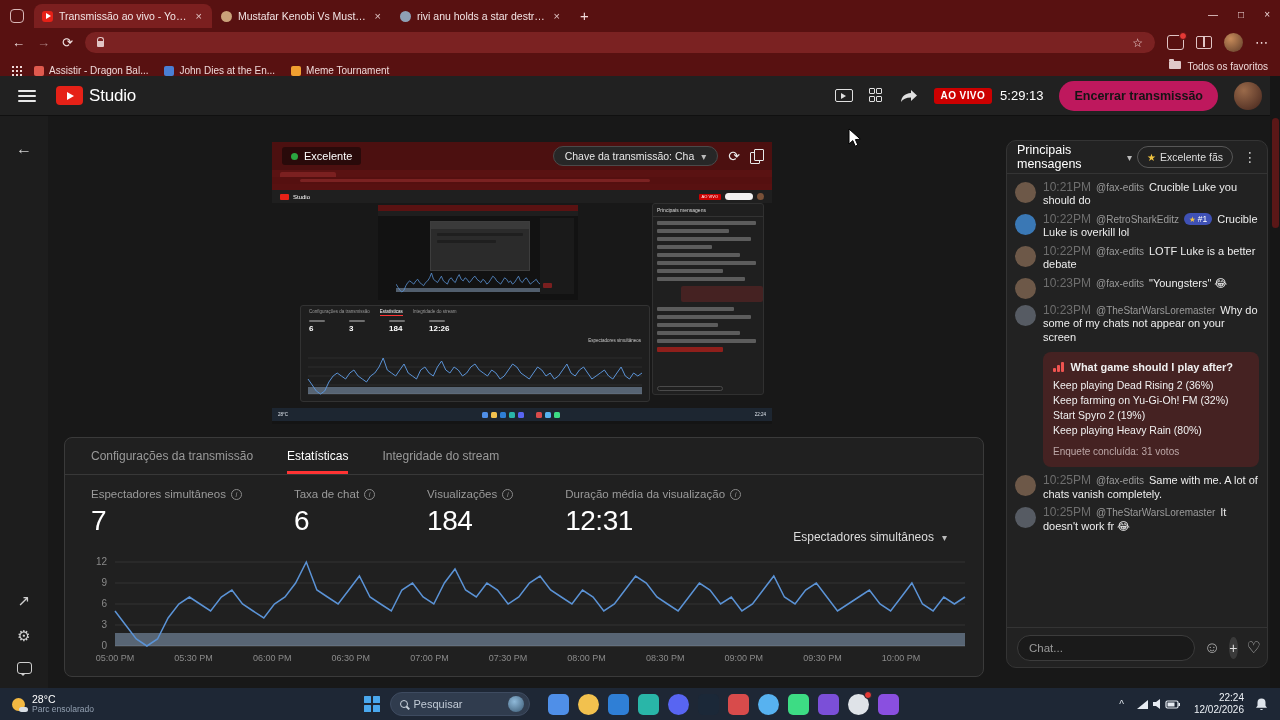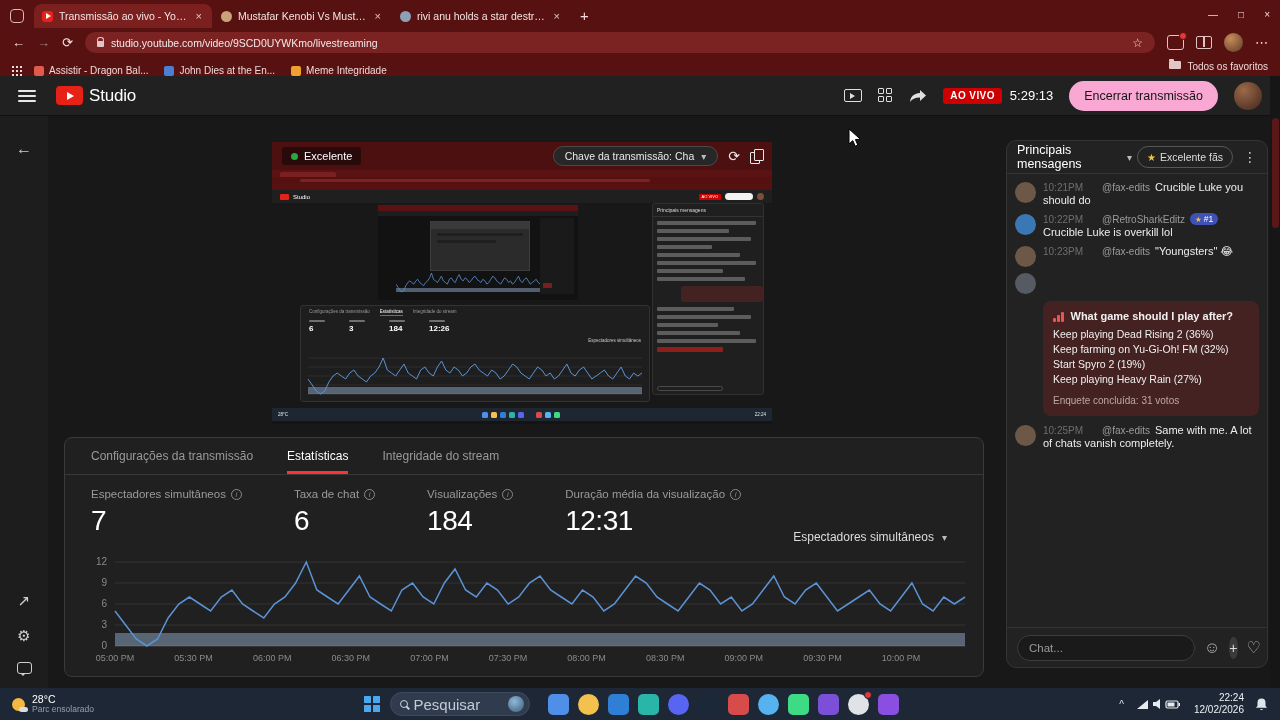--- a/index.html
+++ b/index.html
@@ -66,21 +66,21 @@
   .logo-box::after{content:"";border-left:7px solid #fff;border-top:4.5px solid transparent;border-bottom:4.5px solid transparent;margin-left:2px}
   .brand{color:#fff;font-size:17px;font-weight:500;letter-spacing:-0.2px}
   .hdr-right{margin-left:auto;display:flex;align-items:center;gap:16px}
   .cam{width:18px;height:13px;border:1.5px solid #e0e0e0;border-radius:2px;position:relative}
   .cam::after{content:"";position:absolute;left:5px;top:2.5px;border-left:5px solid #e0e0e0;border-top:3px solid transparent;border-bottom:3px solid transparent}
   .grid4{width:15px;height:15px;display:grid;grid-template-columns:6px 6px;grid-template-rows:6px 6px;gap:1.5px}
   .grid4 span{border:1.2px solid #e0e0e0;border-radius:1px}
   .live-group{display:flex;align-items:center;gap:8px}
   .live-badge{background:#c00;color:#fff;font-size:10px;font-weight:700;padding:2.5px 7px;border-radius:3px;letter-spacing:.4px}
   .live-timer{color:#fff;font-size:13px}
-  .end-btn{background:#f9a8d4;color:#141414;font-size:12.5px;font-weight:400;height:30px;padding:0 15px;border-radius:16px;display:flex;align-items:center}
+  .end-btn{background:#be185d;color:#141414;font-size:12.5px;font-weight:700;height:30px;padding:0 15px;border-radius:16px;display:flex;align-items:center}
   .avatar-28{width:28px;height:28px;border-radius:50%;background:radial-gradient(circle at 35% 30%,#9a6a4a,#43241c)}
 
   
   .side{position:absolute;left:0;top:116px;width:48px;height:572px;background:#1d1d1d;color:#cfcfcf}
   .side .back{position:absolute;left:16px;top:24px;font-size:16px}
   .side-bottom{position:absolute;left:0;bottom:14px;width:48px;display:flex;flex-direction:column;align-items:center;gap:17px;font-size:15px}
   .bubble{width:15px;height:12px;border:1.5px solid #cfcfcf;border-radius:3px;position:relative}
   .bubble::after{content:"";position:absolute;left:2px;bottom:-6px;border:3px solid transparent;border-top-color:#cfcfcf}
 
   
@@ -163,21 +163,21 @@
   .chat-title{color:#fff;font-size:12.5px;font-weight:500}
   .caret{color:#bbb;font-size:10px}
   .fans-pill{margin-left:auto;display:flex;align-items:center;gap:4px;border:1px solid #575757;border-radius:12px;
     height:22px;padding:0 9px;color:#ddd;font-size:10.5px;white-space:nowrap}
   .fan-star{color:#f0c440;font-size:10px}
   .kebab{color:#ccc;font-size:14px;margin-left:5px}
   .chat-list{flex:1;overflow:hidden;padding:4px 8px 0}
   .cmsg{display:flex;gap:7px;padding:2.5px 0;font-size:11px;line-height:13.5px}
   .cavatar{width:21px;height:21px;border-radius:50%;flex:none;margin-top:1px}
   .cbody{color:#ededed;min-width:0}
-  .ctime{color:#6e6e6e;margin-right:19px;font-size:10px}
+  .ctime{color:#6e6e6e;margin-right:5px;font-size:12px}
   .cuser{color:#9b9b9b;margin-right:5px;font-size:10px}
   .cbadge{display:inline-flex;align-items:center;gap:2px;background:#3f51b5;color:#fff;border-radius:8px;
     padding:0 5px;font-size:8.5px;height:12px;vertical-align:1px;margin-right:5px}
   .cbadge .fan-star{font-size:7.5px}
   .poll{background:#452222;border-radius:8px;padding:8px 10px;margin:5px 0 5px 28px;color:#f0f0f0;
     font-size:10.5px;line-height:15px}
   .poll-q{font-weight:700;font-size:11px;display:flex;gap:7px;align-items:center;margin-bottom:3px}
   .poll-ic{display:inline-flex;align-items:flex-end;gap:1.5px;height:10px}
   .poll-ic span{width:2.5px;background:#ef5350;border-radius:1px}
   .poll-footer{color:#bda8a8;margin-top:6px;font-size:10px}
@@ -202,21 +202,21 @@
   .sun::after{content:"";position:absolute;right:-3px;bottom:-1px;width:9px;height:5px;background:#d9dee5;border-radius:3px}
   .wtext .t1{color:#fff;font-size:10.5px;line-height:11px}
   .wtext .t2{color:#93a0b1;font-size:8.5px;line-height:9px}
   .tb-center{position:absolute;left:364px;top:0;height:32px;display:flex;align-items:center;gap:10px}
   .winlogo{display:grid;grid-template-columns:7px 7px;grid-template-rows:7px 7px;gap:1.5px}
   .winlogo span{background:#4aa8ee;border-radius:0.5px}
   .search-pill{width:140px;height:24px;border-radius:12px;background:#303c4e;border:1px solid #3e4b60;
     display:flex;align-items:center;gap:6px;padding:0 5px 0 9px}
   .mag{width:8px;height:8px;border:1.5px solid #c8d0da;border-radius:50%;position:relative;flex:none}
   .mag::after{content:"";position:absolute;width:4px;height:1.5px;background:#c8d0da;transform:rotate(45deg);right:-3px;bottom:-1px}
-  .search-input{flex:1;min-width:0;color:#dbe2ea;font-size:15px}
+  .search-input{flex:1;min-width:0;color:#dbe2ea;font-size:11px}
   .search-input::placeholder{color:#c2cbd6}
   .search-img{width:16px;height:16px;border-radius:50%;background:radial-gradient(circle at 40% 35%,#8fb9d9,#3b5a74);flex:none}
   .tb-apps{display:flex;gap:9px;margin-left:8px}
   .tb-app{width:21px;height:21px;border-radius:5px;position:relative}
   .tb-badge{position:absolute;right:-3px;top:-3px;width:8px;height:8px;border-radius:50%;background:#e53935;border:1.5px solid #1e2735}
   .tray{margin-left:auto;display:flex;align-items:center;gap:11px;color:#dfe5ec}
   .tray .chev{font-size:10px}
   .clock{text-align:right;font-size:10px;line-height:12px;color:#eef2f7}
 </style>
 </head>
@@ -250,21 +250,20 @@
       <span>×</span>
     </div>
   </div>
 
   <div class="addr-bar">
     <span class="nav-ic">←</span>
     <span class="nav-ic dim">→</span>
     <span class="nav-ic">⟳</span>
     <div class="url-pill">
       <span class="lock"></span>
-      <input class="url-input" value="studio.youtube.com/video/9SCD0UYWKmo/livestreaming" style="">
       <span class="pill-star">☆</span>
     </div>
     <span class="addr-ic">
         <span class="red-dot"></span>
       </span>
     <span class="split-ic"></span>
     <span class="edge-avatar"></span>
     <span class="meatballs">⋯</span>
   </div>
 
@@ -274,21 +273,21 @@
         <div class="bm">
           <span class="bm-ic" style="background: rgb(224, 90, 78);"></span>
           <span>Assistir - Dragon Bal...</span>
         </div>
         <div class="bm">
           <span class="bm-ic" style="background: rgb(74, 127, 212);"></span>
           <span>John Dies at the En...</span>
         </div>
         <div class="bm">
           <span class="bm-ic" style="background: rgb(240, 160, 48);"></span>
-          <span>Meme Integridade</span>
+          <span>Meme Tournament</span>
         </div>
       </div>
     <div class="bm-right">
       <span class="folder"></span>
       <span>Todos os favoritos</span>
     </div>
   </div>
 
   <div class="yt-header">
     <div class="burger">
@@ -533,43 +532,52 @@
         </div>
         <div class="cmsg">
           <span class="cavatar" style="background: rgb(58, 120, 181);"></span>
           <div class="cbody"><span class="ctime">10:22PM</span><span class="cuser">@RetroSharkEditz</span><span class="cbadge">
               <span class="fan-star">★</span>
               <span>#1</span>
             </span><span>Crucible Luke is overkill lol</span></div>
         </div>
         <div class="cmsg">
           <span class="cavatar" style="background: rgb(109, 88, 72);"></span>
+          <div class="cbody"><span class="ctime">10:22PM</span><span class="cuser">@fax-edits</span><span>LOTF Luke is a better debate</span></div>
+        </div>
+        <div class="cmsg">
+          <span class="cavatar" style="background: rgb(109, 88, 72);"></span>
           <div class="cbody"><span class="ctime">10:23PM</span><span class="cuser">@fax-edits</span><span>"Youngsters" 😂</span></div>
         </div>
         <div class="cmsg">
           <span class="cavatar" style="background: rgb(86, 91, 99);"></span>
+          <div class="cbody"><span class="ctime">10:23PM</span><span class="cuser">@TheStarWarsLoremaster</span><span>Why do some of my chats not appear on your screen</span></div>
         </div>
         <div class="poll">
           <div class="poll-q">
             <span class="poll-ic">
               <span style="height: 4px;"></span>
               <span style="height: 7px;"></span>
               <span style="height: 10px;"></span>
             </span>
             <span>What game should I play after?</span>
           </div>
           <div>Keep playing Dead Rising 2 (36%)</div>
           <div>Keep farming on Yu-Gi-Oh! FM (32%)</div>
           <div>Start Spyro 2 (19%)</div>
-          <div>Keep playing Heavy Rain (27%)</div>
+          <div>Keep playing Heavy Rain (80%)</div>
           <div class="poll-footer">Enquete concluída: 31 votos</div>
         </div>
         <div class="cmsg">
           <span class="cavatar" style="background: rgb(109, 88, 72);"></span>
           <div class="cbody"><span class="ctime">10:25PM</span><span class="cuser">@fax-edits</span><span>Same with me. A lot of chats vanish completely.</span></div>
+        </div>
+        <div class="cmsg">
+          <span class="cavatar" style="background: rgb(86, 91, 99);"></span>
+          <div class="cbody"><span class="ctime">10:25PM</span><span class="cuser">@TheStarWarsLoremaster</span><span>It doesn't work fr 😂</span></div>
         </div>
       </div>
     <div class="chat-input-row">
       <input class="chat-input" placeholder="Chat..." style="">
       <span class="round-ic">☺</span>
       <span class="plus-circle">+</span>
       <span class="round-ic">♡</span>
     </div>
   </div>
 

